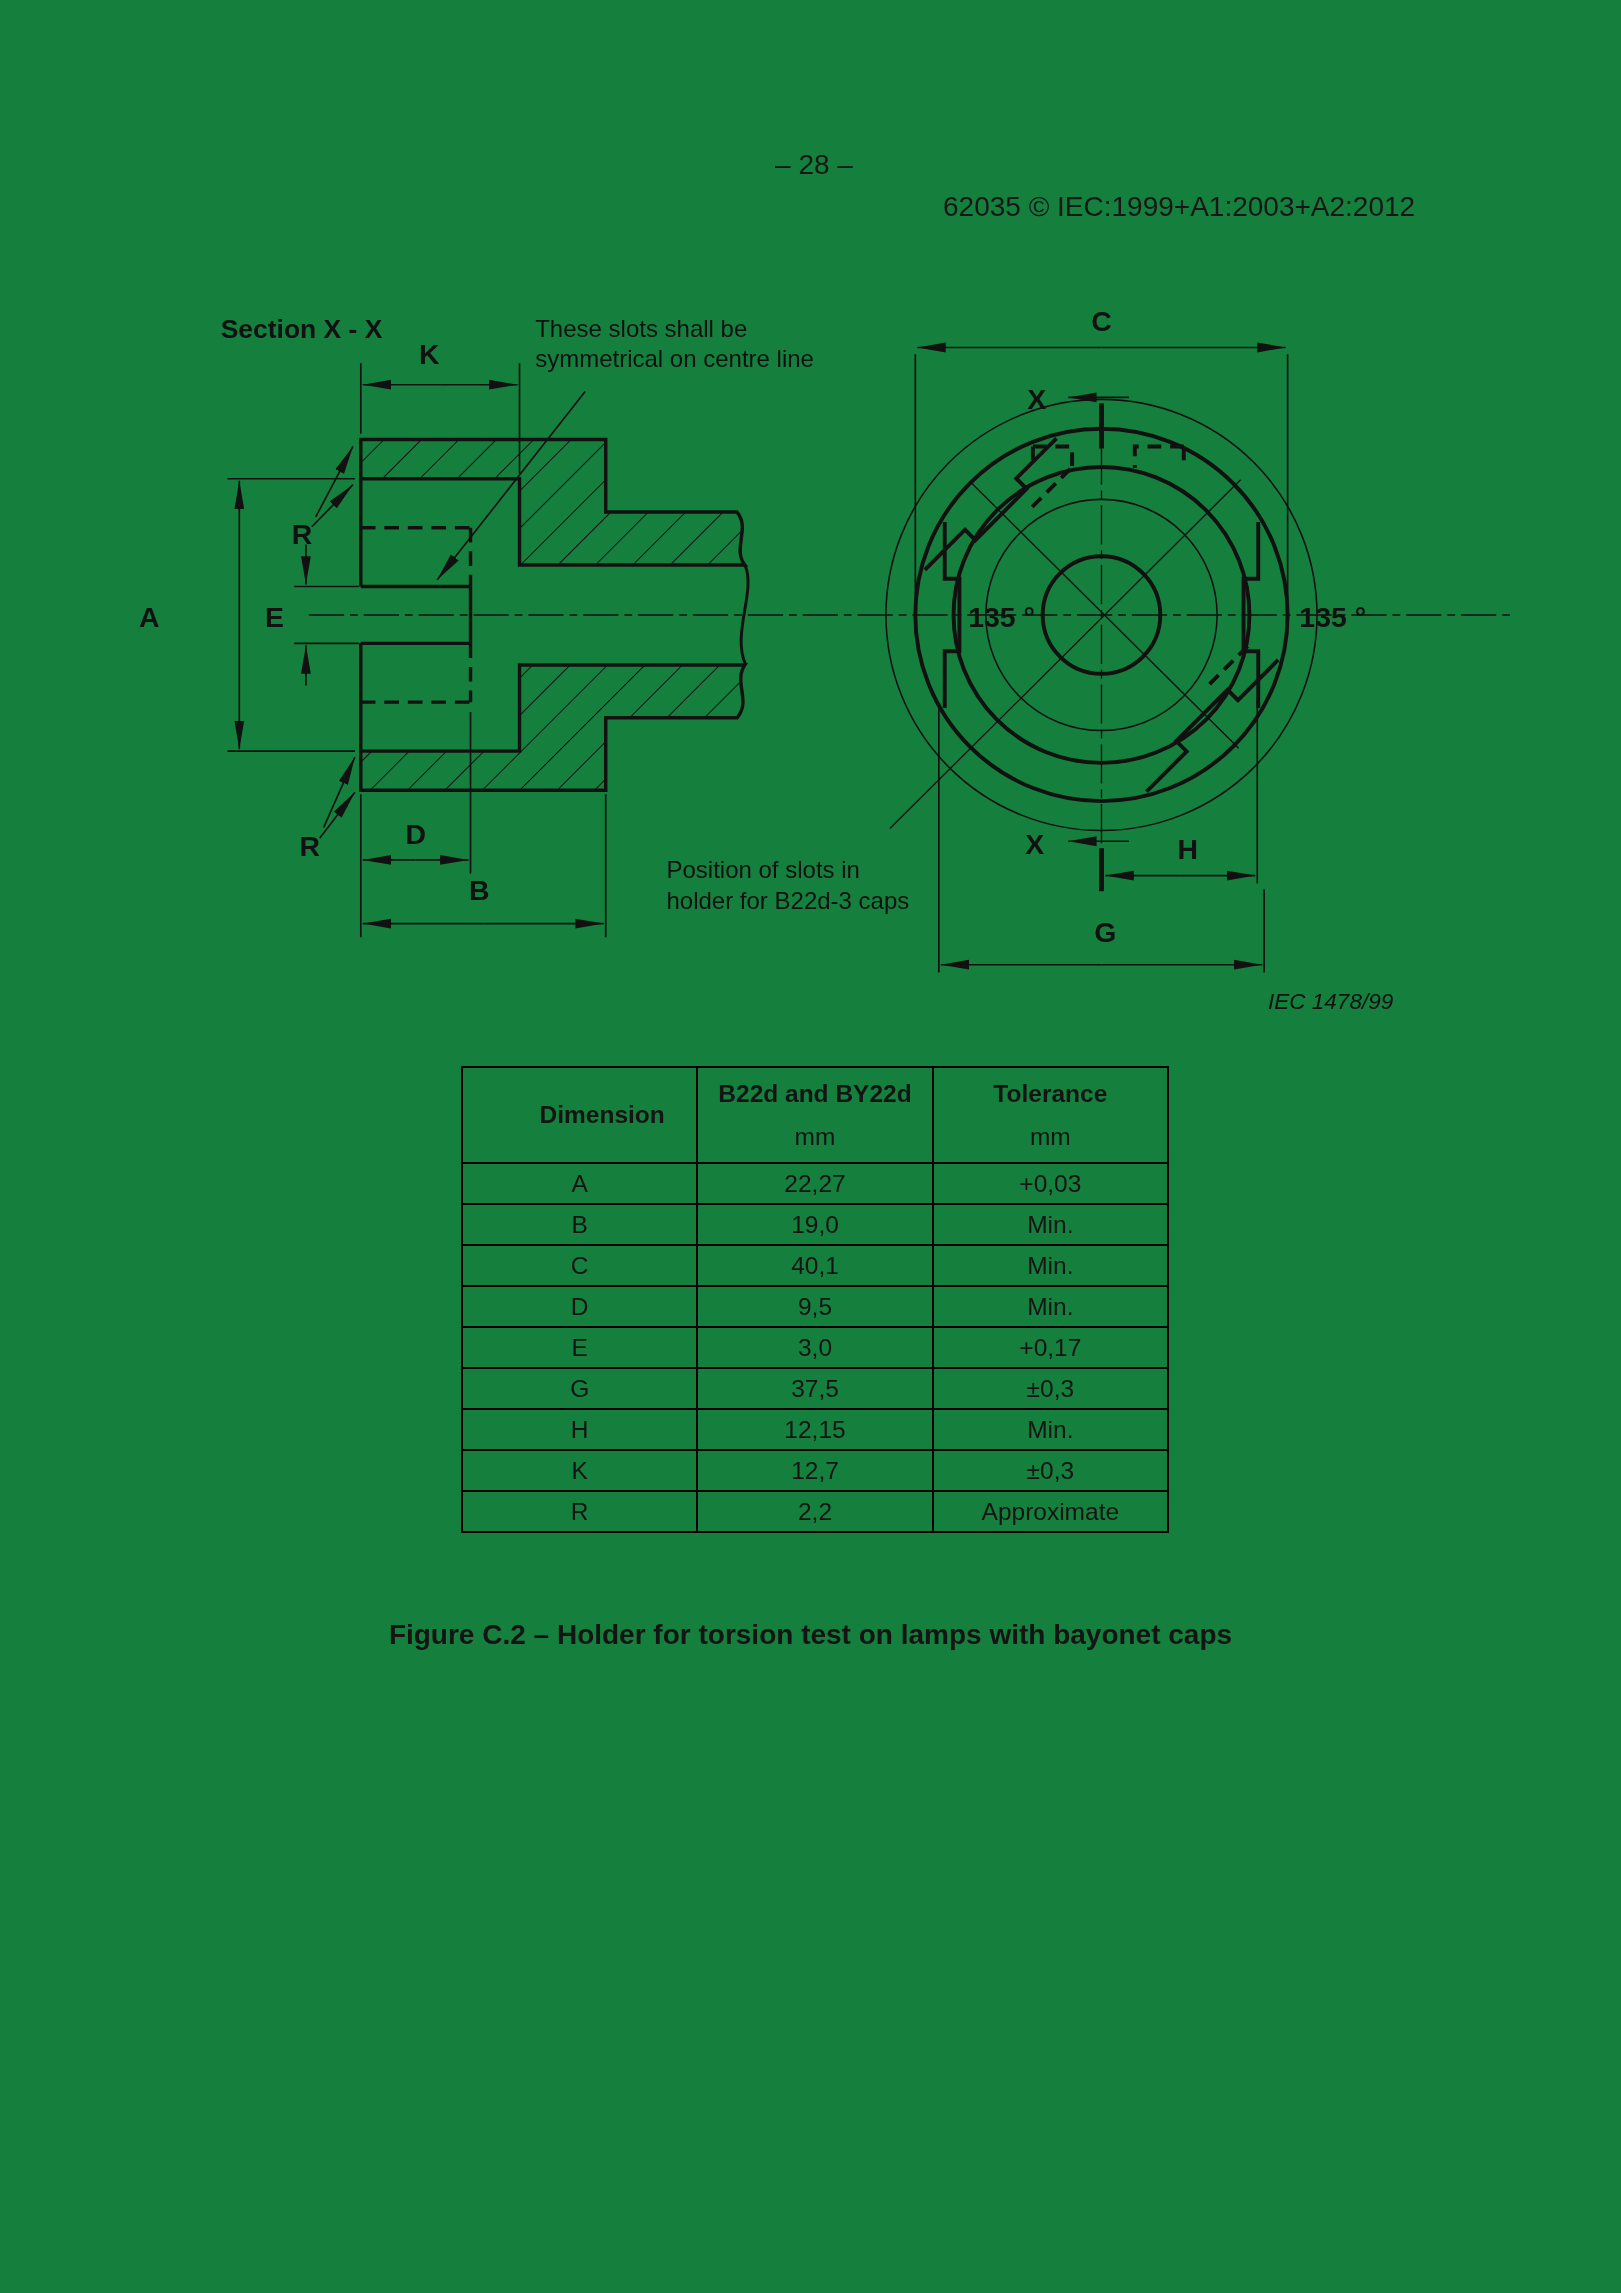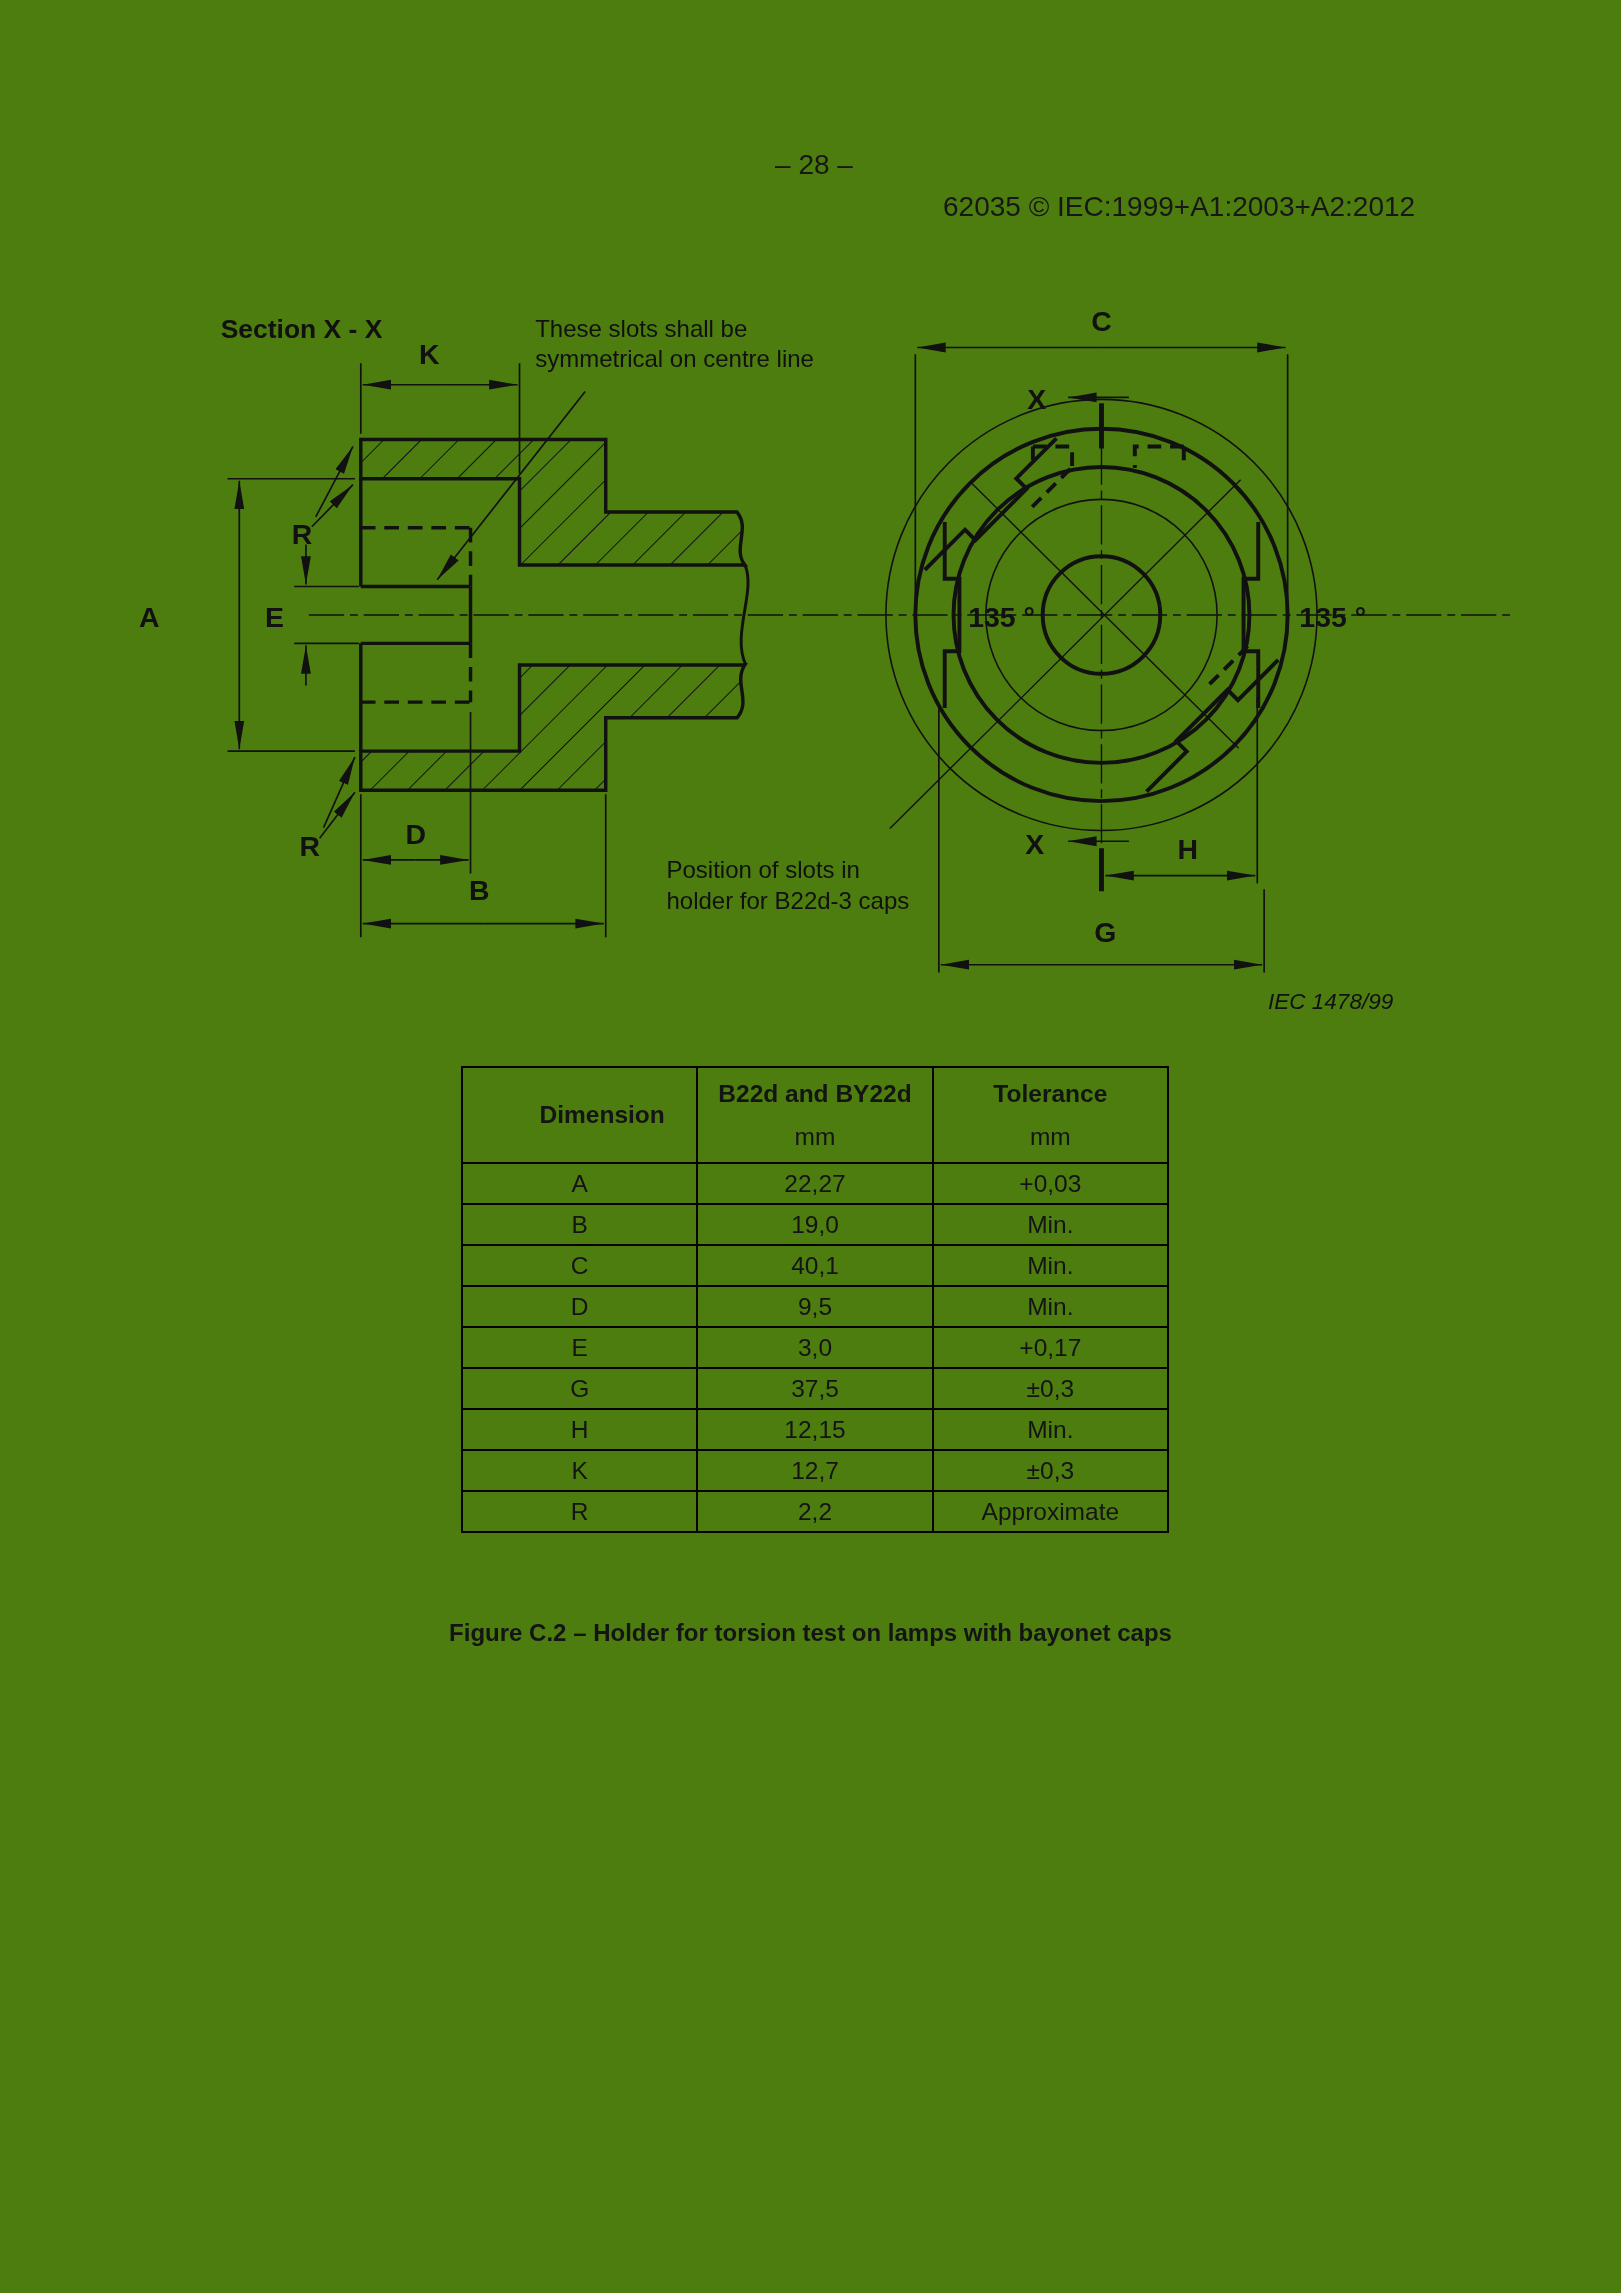--- a/index.html
+++ b/index.html
@@ -1,37 +1,37 @@
 <!DOCTYPE html>
 <html><head>
 <meta charset="utf-8">
 <style>
   html,body{margin:0;padding:0;background:#888;}
-  .page{position:relative;width:1621px;height:2294px;background:#4d7c0f;
+  .page{position:relative;width:1621px;height:2294px;background:#15803d;
         font-family:"Liberation Sans", sans-serif;color:#111;overflow:hidden;}
   .hdr{position:absolute;top:149px;font-size:28px;color:#171717;}
   .hdr.pnum{left:755px;width:118px;text-align:center;}
   .hdr.docref{left:943px;margin-top:42px;}
   svg text{font-family:"Liberation Sans", sans-serif;fill:#111;}
   svg .lab{font-size:29px;font-weight:bold;}
   svg .note{font-size:24.5px;font-weight:normal;}
   svg .secl{font-size:27px;font-weight:bold;}
   svg .ref{font-size:23px;font-style:italic;}
   .dimtable{position:absolute;left:461px;top:1066px;width:708px;border-collapse:collapse;
             table-layout:fixed;font-size:24.5px;color:#141414;}
   .dimtable th,.dimtable td{border:2px solid #000;text-align:center;vertical-align:middle;
             padding:0;font-weight:normal;}
   .dimtable thead th{height:92px;}
   .dimtable tbody td{height:39px;}
   .hcell{display:flex;flex-direction:column;justify-content:space-around;height:86px;padding:4px 0;}
   .hcell .t{font-weight:bold;}
   .hcell .u{font-weight:normal;}
   .h1only{font-weight:bold;margin-left:45px;}
   .caption{position:absolute;left:0;top:1619px;width:1621px;text-align:center;
-           font-size:24px;font-weight:bold;color:#141414;}
+           font-size:28px;font-weight:bold;color:#141414;}
 </style>
 </head>
 <body>
 
 <div class="page">
 
   <span class="hdr pnum">– 28 –</span>
   <span class="hdr docref">62035 © IEC:1999+A1:2003+A2:2012</span>
 
   <svg style="position:absolute;left:0;top:274px;" width="1621" height="774" viewBox="0 280 1654 790">

